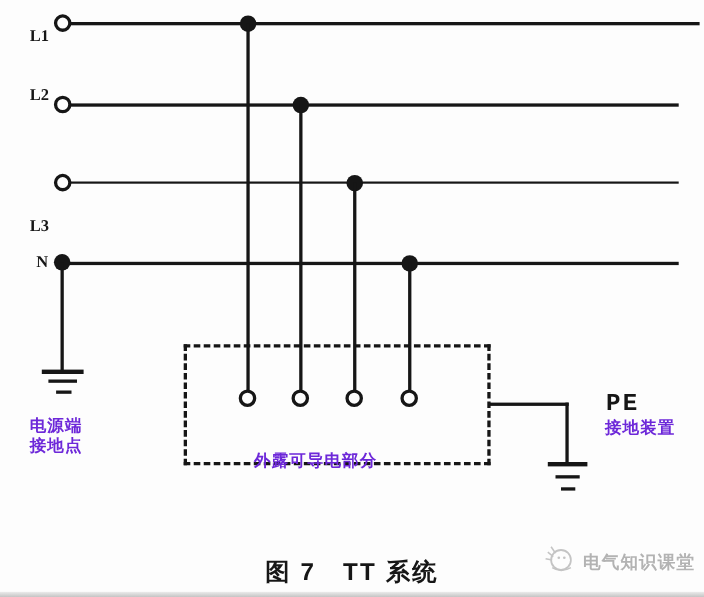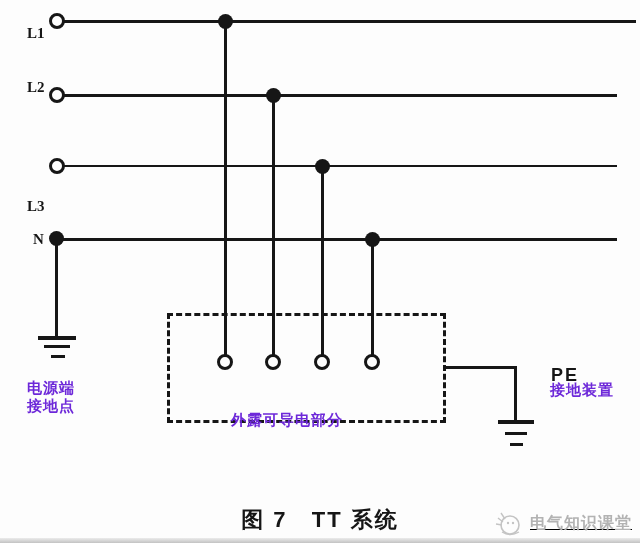--- a/index.html
+++ b/index.html
@@ -27,30 +27,30 @@
   }
   .cond-label{
     position:absolute;
     font-family:"Liberation Serif", serif;font-weight:700;font-size:15px;color:#161616;
   }
   .cn-label{
     position:absolute;font-weight:700;font-size:15px;color:#6d28d9;
     letter-spacing:1px;line-height:17px;white-space:pre;
   }
   .pe-label{
-    position:absolute;left:551px;top:365px;
-    font-family:Liberation Sans, sans-serif;font-weight:700;font-size:18px;color:#161616;
+    position:absolute;left:551px;top:355px;
+    font-family:Liberation Mono, monospace;font-weight:700;font-size:22px;color:#161616;
     letter-spacing:2px;
   }
   .caption{
     position:absolute;left:0;top:505px;width:640px;text-align:center;
     font-weight:700;font-size:22px;color:#161616;letter-spacing:2px;white-space:pre;
   }
   .watermark{
-    position:absolute;left:492px;top:508px;display:flex;align-items:center;text-decoration:underline;
+    position:absolute;left:492px;top:492px;display:flex;align-items:flex-end;
   }
   .watermark-text{
     font-weight:700;font-size:16px;color:#b3b3b3;letter-spacing:1px;
     text-shadow:1px 1px 0 #ffffff;white-space:nowrap;margin-left:4px;
   }
   .bottom-shade{
     position:absolute;left:0;bottom:0;width:640px;height:5px;
     background:linear-gradient(#ececec,#c2c2c2);
   }
 </style>

